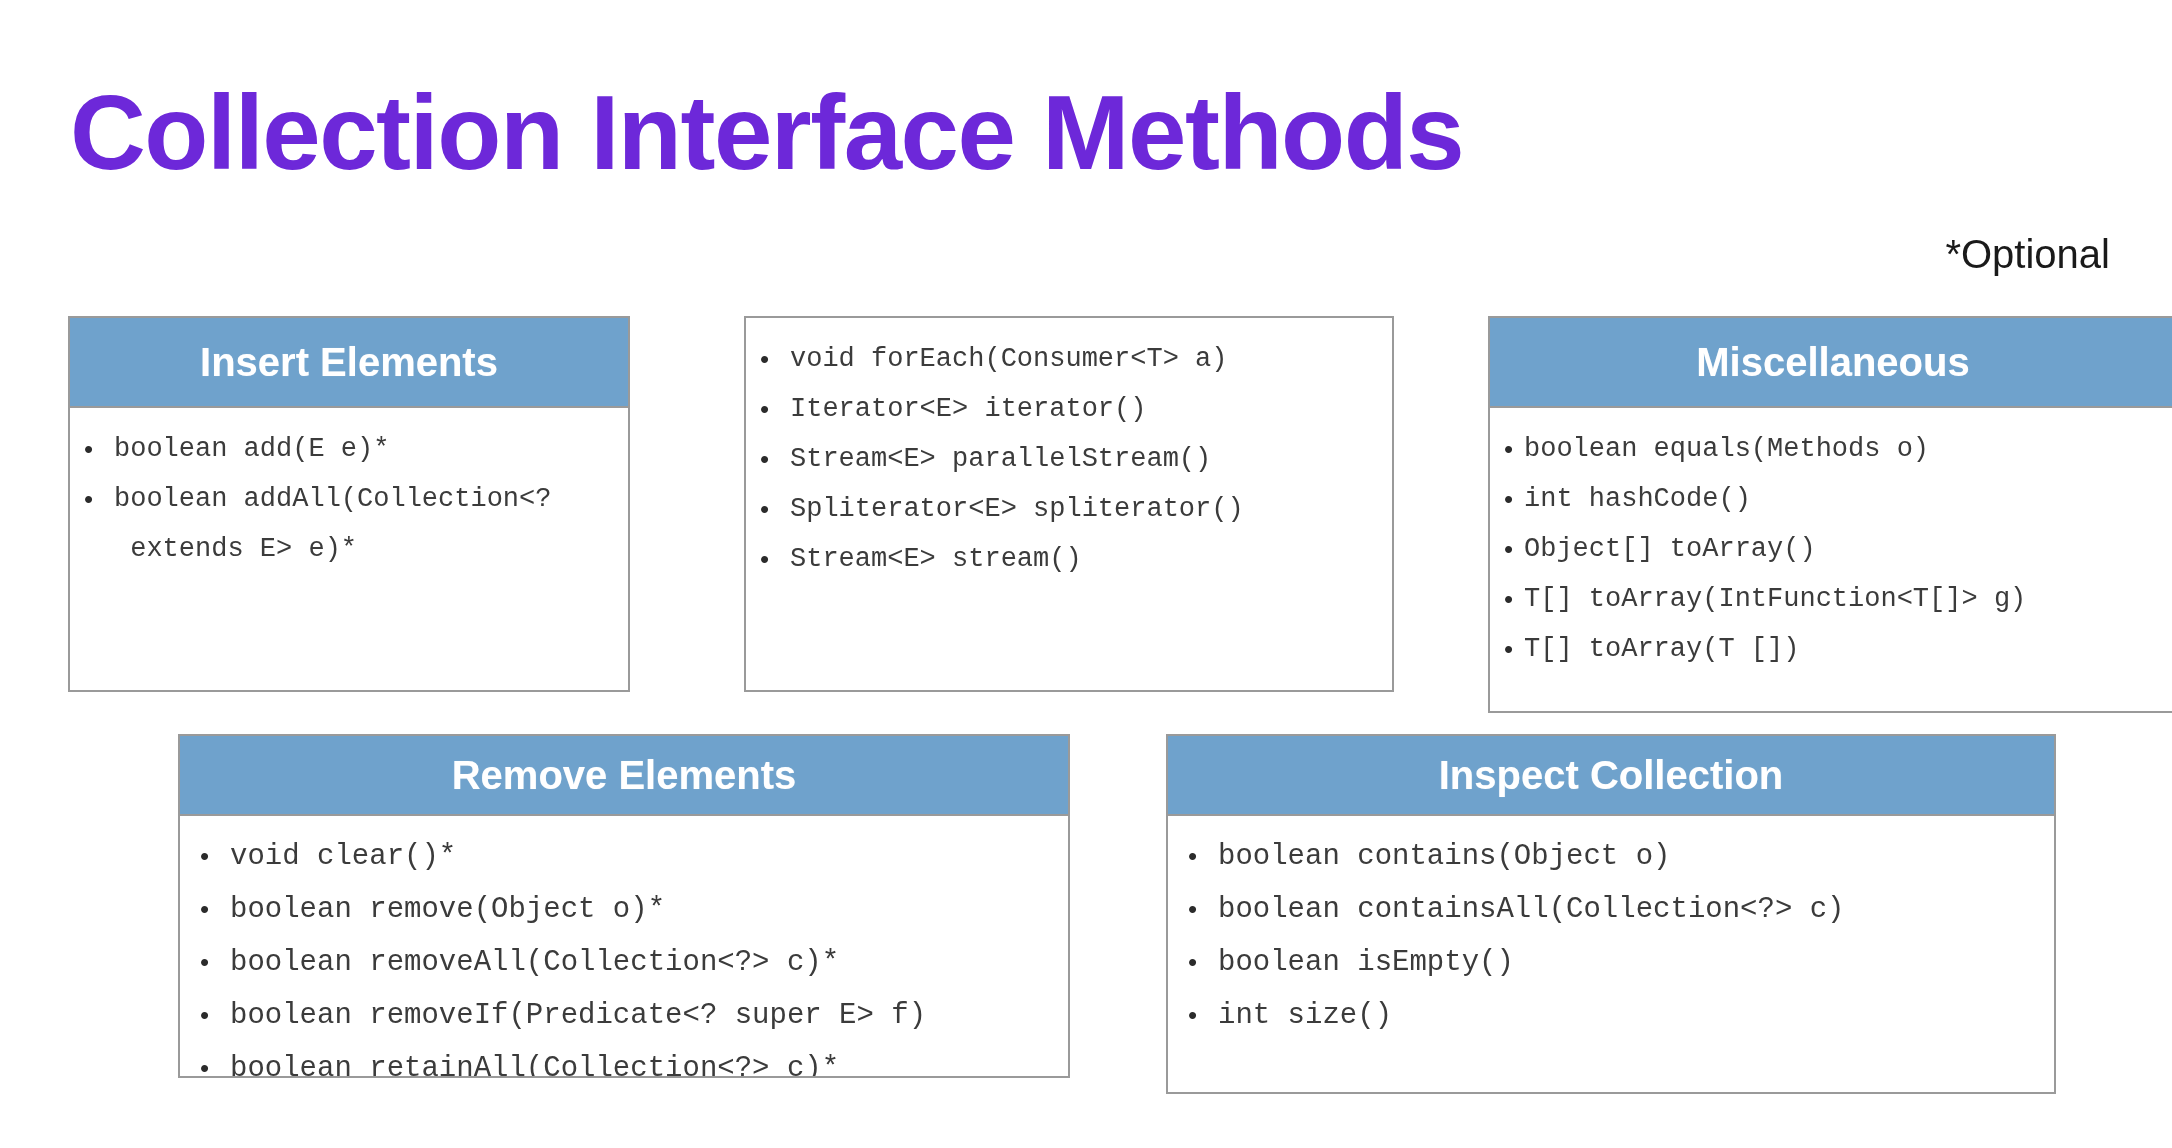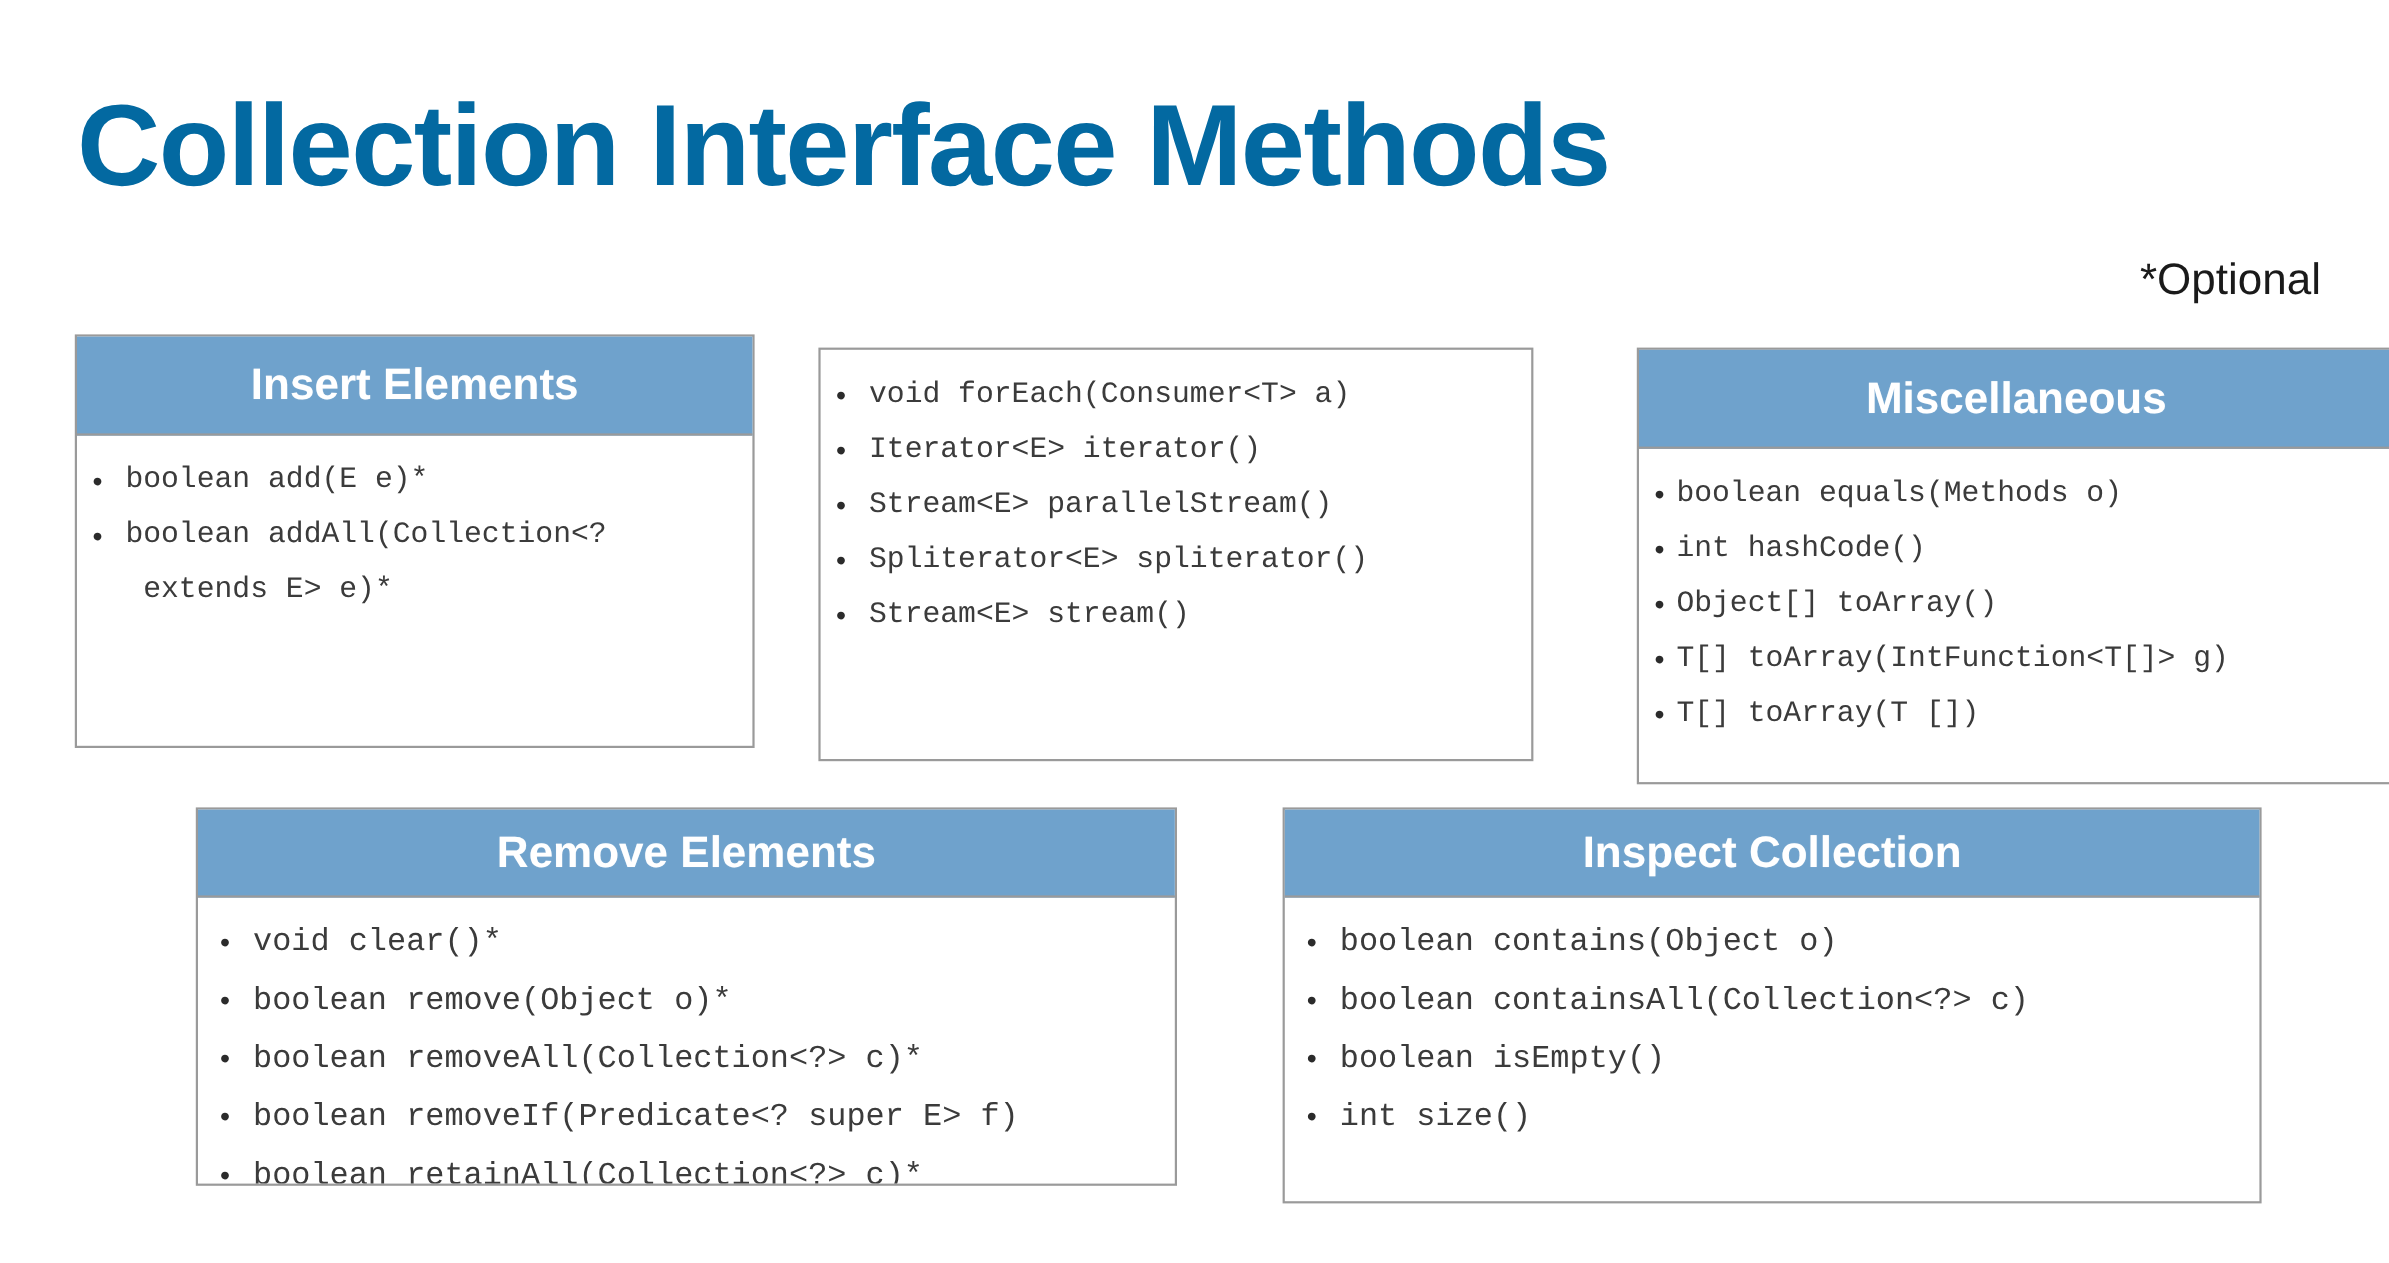--- a/index.html
+++ b/index.html
@@ -25,21 +25,21 @@
   
   .slide-title {
     position: absolute;
     left: 70px;
     top: 78px;
     font-family: "Liberation Sans", sans-serif;
     font-weight: bold;
     font-size: 105px;
     line-height: 1.05;
     letter-spacing: -1.5px;
-    color: #0369a1;
+    color: #6d28d9;
     white-space: nowrap;
   }
 
   
   .optional-note {
     position: absolute;
     right: 62px;
     top: 232px;
     font-family: "Liberation Sans", sans-serif;
     font-weight: normal;
@@ -112,21 +112,21 @@
   #card-miscellaneous ul.method-list li .bullet{ font-size: 26px; }
 
   
   .row2 .card-header { height: 80px; font-size: 40px; }
   .row2 .card-body   { padding-top: 14px; padding-left: 20px; }
   .row2 ul.method-list          { font-size: 29px; line-height: 53px; }
   .row2 ul.method-list li       { padding-left: 30px; }
   .row2 ul.method-list li .bullet { font-size: 26px; line-height: 53px; }
 
   
-  #card-insert        { left: 68px;   top: 304px; width: 618px;  height: 376px; }
+  #card-insert        { left: 68px;   top: 316px; width: 562px;  height: 376px; }
   #card-iterate       { left: 744px;  top: 316px; width: 650px;  height: 376px; }
   #card-miscellaneous { left: 1488px; top: 316px; width: 690px;  height: 397px; }
   #card-remove        { left: 178px;  top: 734px; width: 892px;  height: 344px; }
   #card-inspect       { left: 1118px; top: 734px; width: 890px;  height: 360px; margin-left: 48px; }
 </style>
 </head>
 <body>
 
 <div class="slide">
 

